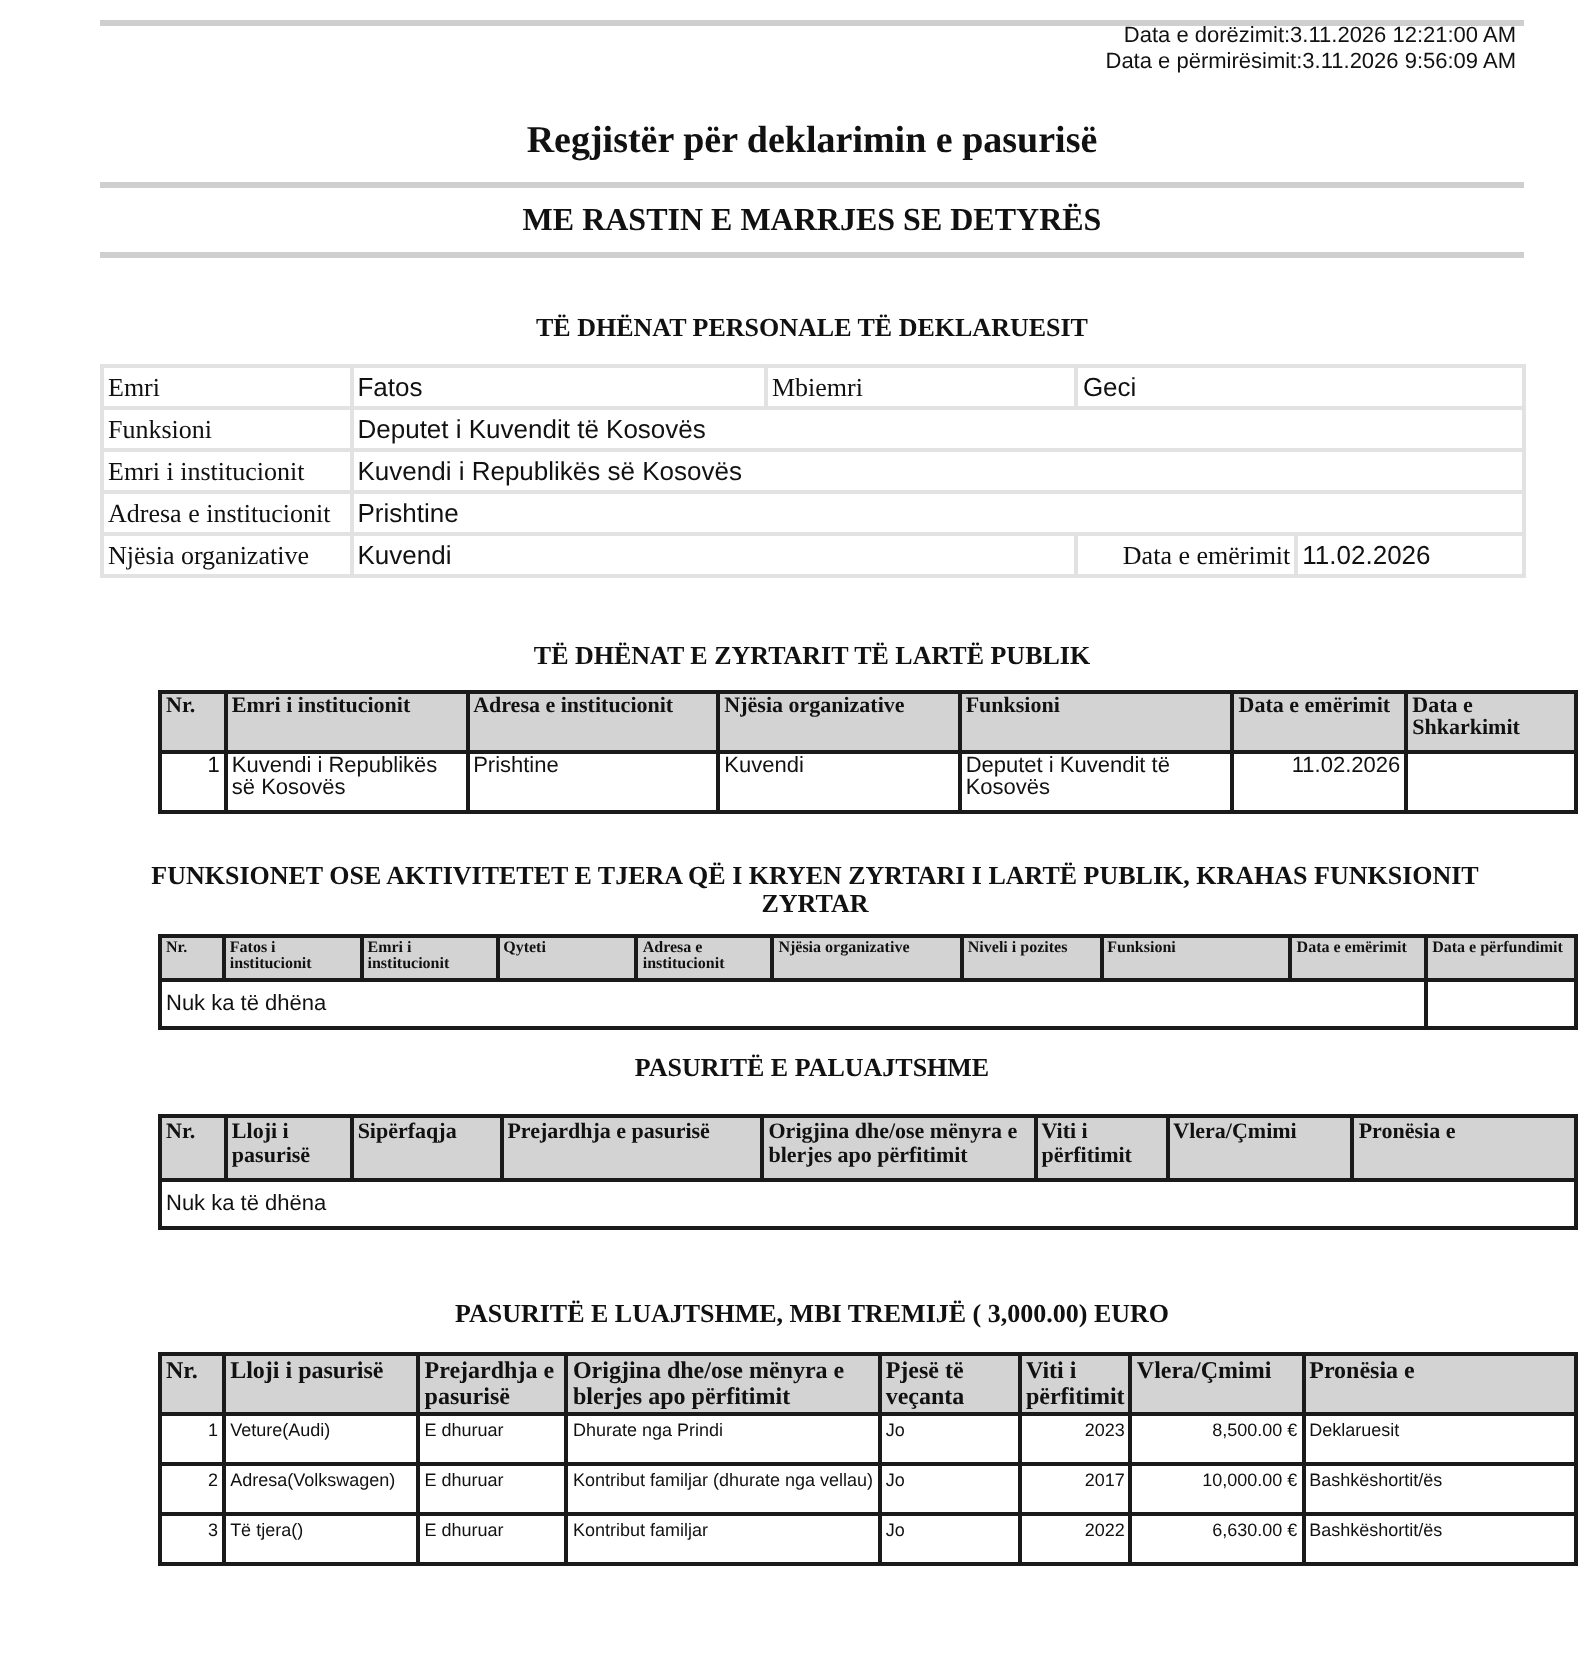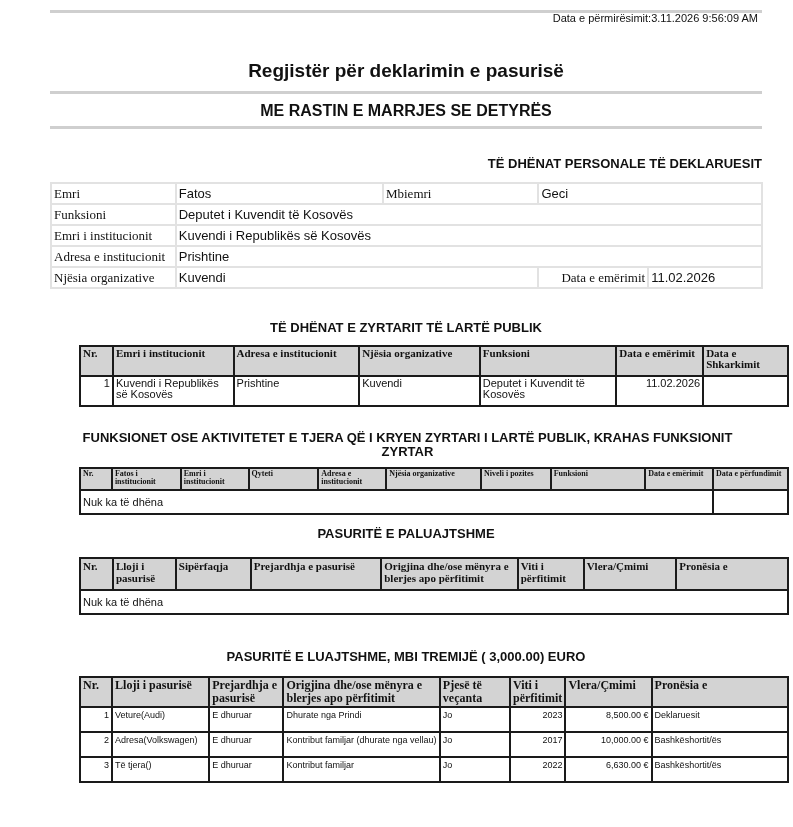--- a/index.html
+++ b/index.html
@@ -3,21 +3,21 @@
   <meta charset="utf-8">
   <style>
     html, body { margin: 0; padding: 0; background: #ffffff; }
     body { width: 793px; height: 827px; position: relative; overflow: hidden; color: #111; }
     .sans { font-family: "Liberation Sans", "DejaVu Sans", sans-serif; }
 
     .hr { position: absolute; left: 50px; width: 712px; height: 3px; background: #cfcfcf; }
 
     .meta { position: absolute; right: 35px; top: 12px; text-align: right; font-size: 11px; line-height: 13px; font-family: "Liberation Sans", sans-serif; }
 
-    .title { position: absolute; left: 50px; width: 712px; text-align: center; font-family: Liberation Sans, sans-serif; font-weight: bold; }
+    .title { position: absolute; left: 50px; width: 712px; text-align: center; font-family: Liberation Serif, serif; font-weight: bold; }
     .t-main { top: 60px; font-size: 19px; }
     .t-sub { top: 102px; font-size: 16px; }
     .t-sec { font-size: 13px; line-height: 14px; }
 
     
     table { border-collapse: collapse; }
     .personal { position: absolute; left: 50px; top: 182px; width: 713px; font-size: 13px; }
     .personal td { border: 2px solid #e2e2e2; height: 19px; padding: 0 2px; vertical-align: middle; }
     .personal .lbl { font-family: "Liberation Serif", serif; }
     .personal .val { font-family: "Liberation Sans", sans-serif; }
@@ -46,29 +46,30 @@
     .mov { top: 676px; width: 710px; }
     .mov th { font-size: 12px; line-height: 13px; height: 26px; }
     .mov td { font-size: 9px; line-height: 10px; height: 20px; padding-top: 2px; }
   </style>
 </head>
 <body>
 
 <div class="hr" style="top:10px;"></div>
 
 <div class="meta">
+  <div>Data e dorëzimit:3.11.2026 12:21:00 AM</div>
   <div>Data e përmirësimit:3.11.2026 9:56:09 AM</div>
 </div>
 
 <div class="title t-main">Regjistër për deklarimin e pasurisë</div>
 <div class="hr" style="top:91px;"></div>
 <div class="title t-sub">ME RASTIN E MARRJES SE DETYRËS</div>
 <div class="hr" style="top:126px;"></div>
 
-<div class="title t-sec" style="top:157px;text-align:right;">TË DHËNAT PERSONALE TË DEKLARUESIT</div>
+<div class="title t-sec" style="top:157px;">TË DHËNAT PERSONALE TË DEKLARUESIT</div>
 <table class="personal">
   <colgroup>
     <col style="width:125px">
       <col style="width:208px">
       <col style="width:156px">
       <col style="width:110px">
       <col style="width:114px">
   </colgroup>
   <tbody>
       <tr>

